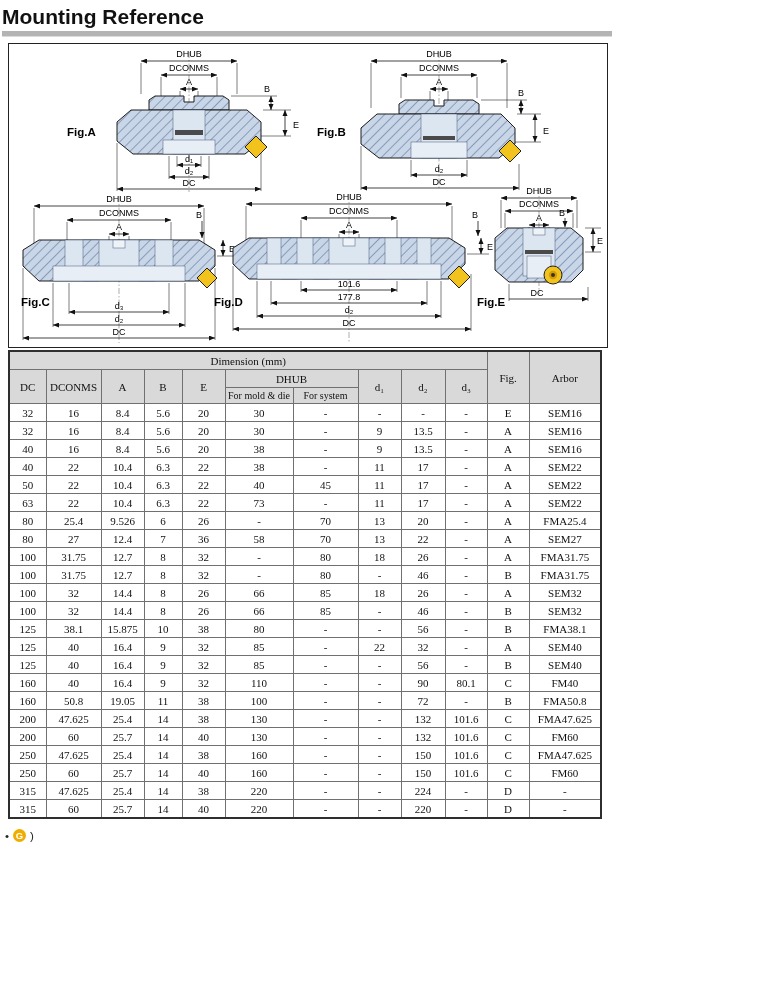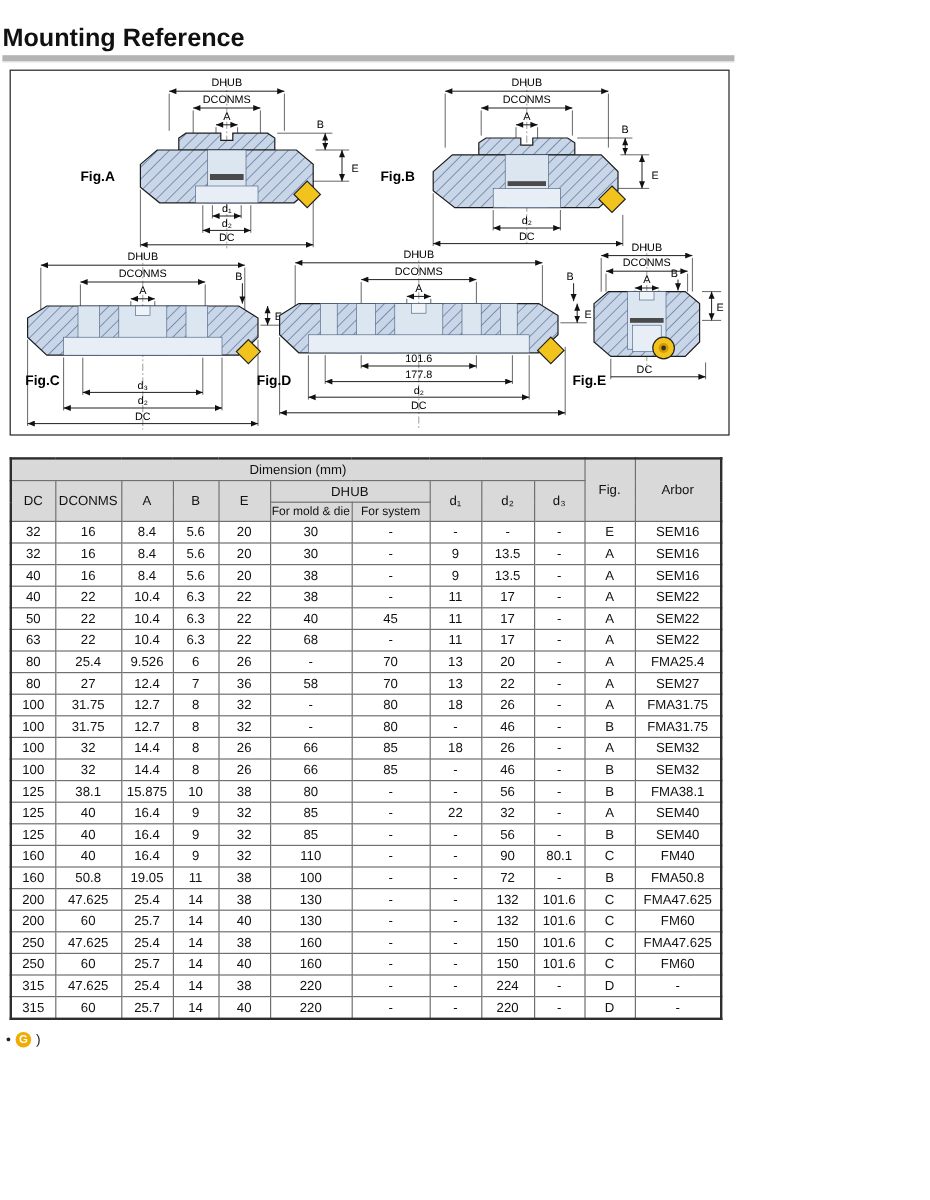--- a/index.html
+++ b/index.html
@@ -1,35 +1,35 @@
 <!DOCTYPE html>
 <html><head>
 <meta charset="utf-8">
 <style>
   html,body{margin:0;padding:0;background:#fff;}
   body{width:775px;height:1000px;font-family:"Liberation Sans","DejaVu Sans",sans-serif;color:#111;overflow:hidden;}
-  .page{padding:20px 8px 0 2px;}
+  .page{padding:5px 8px 0 2px;}
   .title{font-size:21px;font-weight:bold;margin:0 0 0 0;letter-spacing:0;}
   .title-bar{width:610px;height:5px;background:#b4b4b4;margin-top:2px;}
   .subtitle{font-size:13px;font-weight:bold;margin:7px 0 2px 0;}
   .sub-rule{width:610px;height:1px;background:#dcdcdc;margin-bottom:6px;}
   .fig-box{width:598px;height:303px;border:1px solid #222;margin-left:6px;background:#fff;}
   svg text{font-family:"Liberation Sans","DejaVu Sans",sans-serif;}
   text.dl{font-size:9px;fill:#000;text-anchor:middle;}
   text.figlab{font-size:11.5px;font-weight:bold;fill:#000;text-anchor:start;}
   .dim{stroke:#151515;stroke-width:0.8;}
   .ext{stroke:#151515;stroke-width:0.55;}
   .axis{stroke:#777;stroke-width:0.6;stroke-dasharray:6 2 1.5 2;}
   .body-outline{stroke:#1c1c1c;stroke-width:1;}
   .inner{fill:#dce6f1;stroke:#44597a;stroke-width:0.5;}
   .inner2{fill:#e7eef6;stroke:#44597a;stroke-width:0.5;}
   .notch{fill:#eef3f8;stroke:#44597a;stroke-width:0.5;}
   .band{fill:#4a4a4a;}
   .insert{fill:#f2c21d;stroke:#222;stroke-width:1;}
-  table.dim-table{border-collapse:collapse;margin:18px 0 0 6px;table-layout:fixed;width:592px;border:2px solid #2e2e2e;}
+  table.dim-table{border-collapse:collapse;margin:2px 0 0 6px;table-layout:fixed;width:592px;border:2px solid #2e2e2e;font-family:Liberation Serif, serif;}
   .dim-table th,.dim-table td{border:1px solid #707070;text-align:center;vertical-align:middle;padding:0;}
   .dim-table thead th{background:#d9d9d9;font-weight:normal;font-size:11px;height:17px;}
   .dim-table thead tr.sub th{font-size:10px;height:15px;}
   .dim-table tbody td{font-size:11px;height:17px;background:#fff;}
   .footnote{margin:10px 0 0 3px;font-size:11.5px;color:#222;display:flex;align-items:center;gap:4px;}
   .g-badge{display:inline-block;width:13px;height:13px;border-radius:50%;background:#f0ad00;color:#fff;font-weight:bold;font-size:9.5px;line-height:13px;text-align:center;}
 </style>
 </head>
 <body>
 
@@ -368,21 +368,21 @@
           <td>-</td>
           <td>A</td>
           <td>SEM22</td>
         </tr>
         <tr>
           <td>63</td>
           <td>22</td>
           <td>10.4</td>
           <td>6.3</td>
           <td>22</td>
-          <td>68</td>
+          <td>73</td>
           <td>-</td>
           <td>11</td>
           <td>17</td>
           <td>-</td>
           <td>A</td>
           <td>SEM22</td>
         </tr>
         <tr>
           <td>80</td>
           <td>25.4</td>

